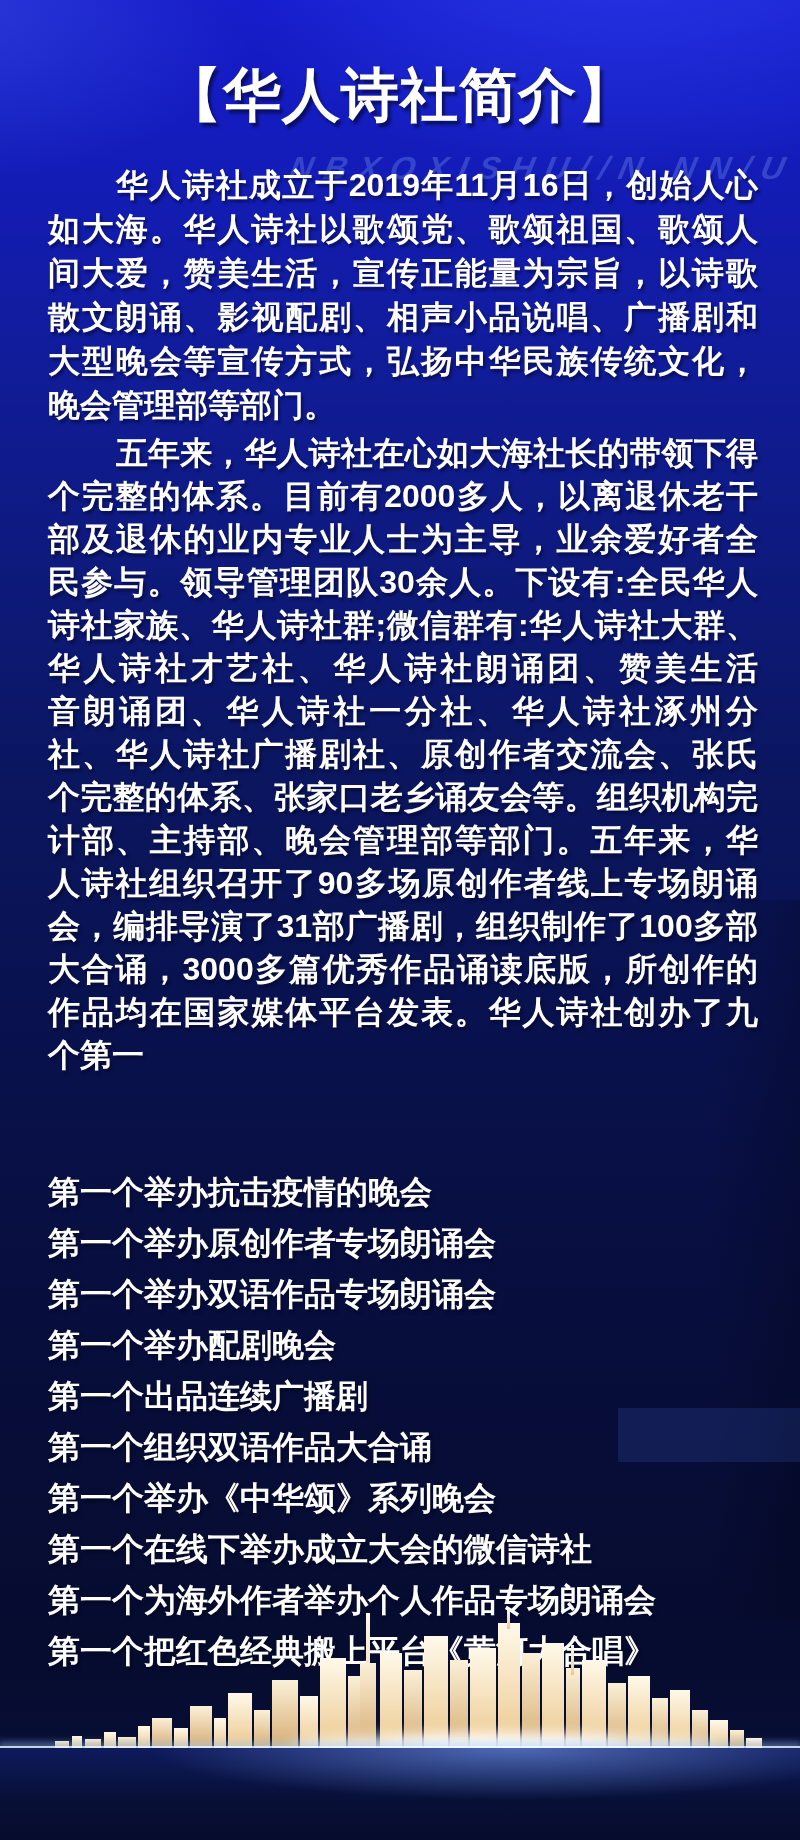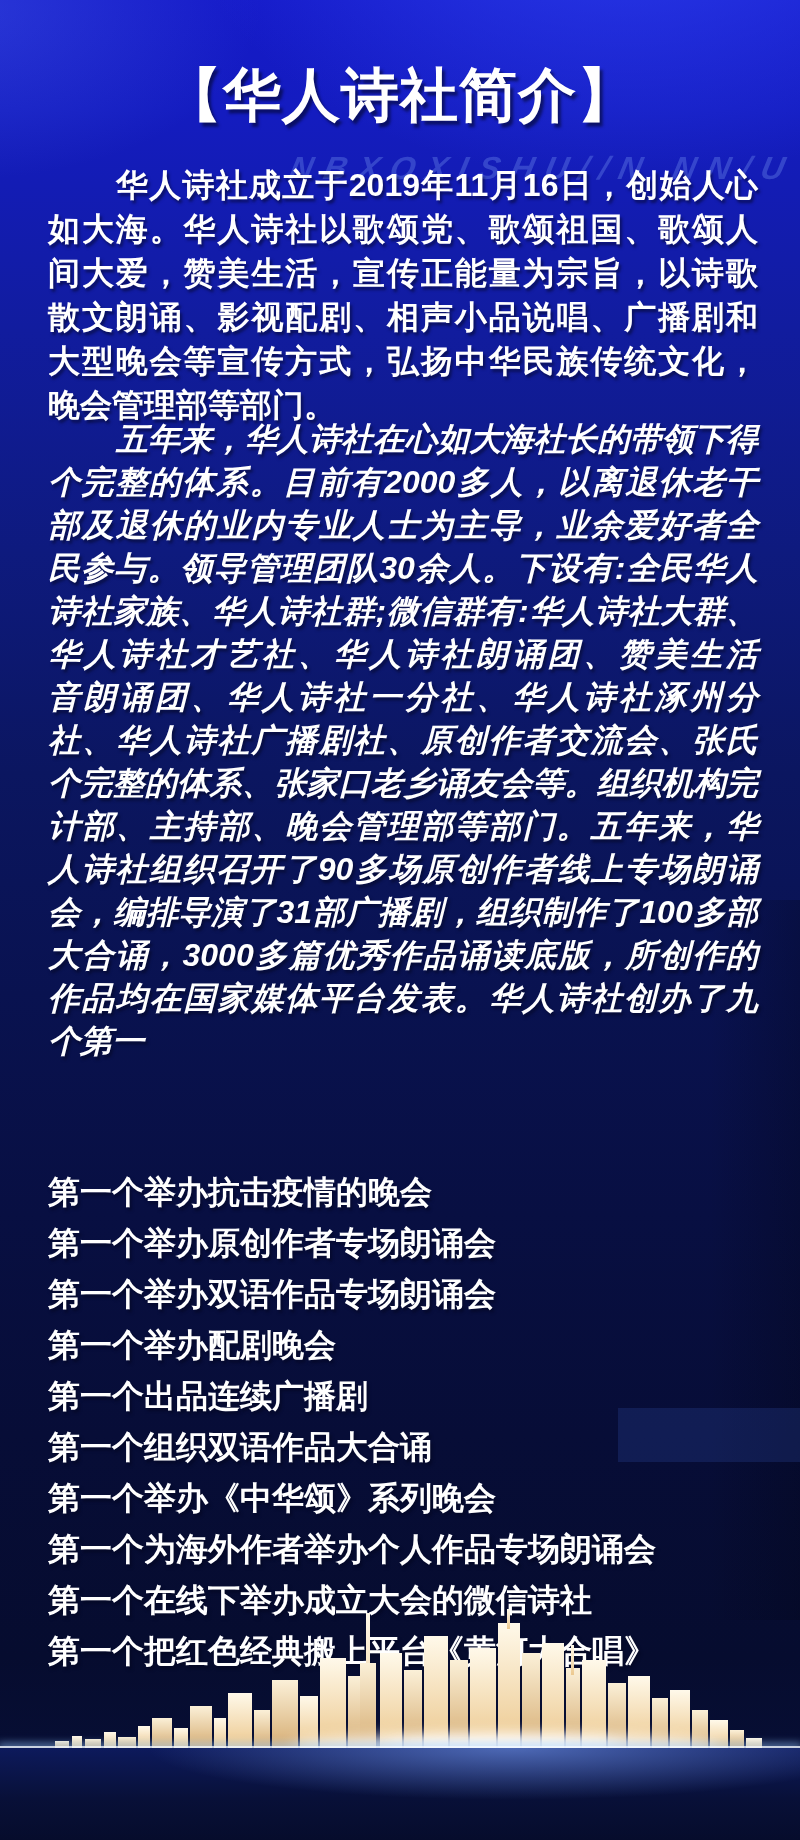--- a/index.html
+++ b/index.html
@@ -56,21 +56,21 @@
     position:absolute;left:48px;width:710px;
     color:#ffffff;font-weight:bold;font-size:32px;
     text-shadow:2px 3px 3px rgba(3,5,30,0.55);
   }
   .para .line{
     text-align:justify;text-align-last:justify;
   }
   .para .line:last-child{text-align-last:left;}
   .para1{top:163px;}
   .para1 .line{height:44px;line-height:44px;}
-  .para2{top:418px;font-style:italic;}
+  .para2{top:432px;}
   .para2 .line{height:43px;line-height:43px;}
   .para .line:first-child{padding-left:68px;}
   .firsts{top:1163px;}
   .firsts .line{height:43px;line-height:43px;text-align:left;margin-top:8px;}
   .skyline{
     position:absolute;left:0;top:1605px;width:800px;height:145px;
   }
   .horizon{
     position:absolute;left:0;top:1746px;width:800px;height:2px;
     background:rgba(235,245,255,0.85);
@@ -126,22 +126,22 @@
     </div>
 
   <div class="firsts">
       <div class="line">第一个举办抗击疫情的晚会</div>
       <div class="line">第一个举办原创作者专场朗诵会</div>
       <div class="line">第一个举办双语作品专场朗诵会</div>
       <div class="line">第一个举办配剧晚会</div>
       <div class="line">第一个出品连续广播剧</div>
       <div class="line">第一个组织双语作品大合诵</div>
       <div class="line">第一个举办《中华颂》系列晚会</div>
+      <div class="line">第一个在线下举办成立大会的微信诗社</div>
       <div class="line">第一个为海外作者举办个人作品专场朗诵会</div>
-      <div class="line">第一个在线下举办成立大会的微信诗社</div>
       <div class="line">第一个把红色经典搬上平台《黄河大合唱》</div>
     </div>
 
   <svg class="skyline" viewBox="0 0 800 145" preserveAspectRatio="none" xmlns="http://www.w3.org/2000/svg">
     <defs>
       <linearGradient id="gold" x1="0" y1="0" x2="0" y2="1">
         <stop offset="0" stop-color="#fbf0d8"></stop>
         <stop offset="1" stop-color="#d6ad72"></stop>
       </linearGradient>
       <linearGradient id="goldLight" x1="0" y1="0" x2="0" y2="1">

